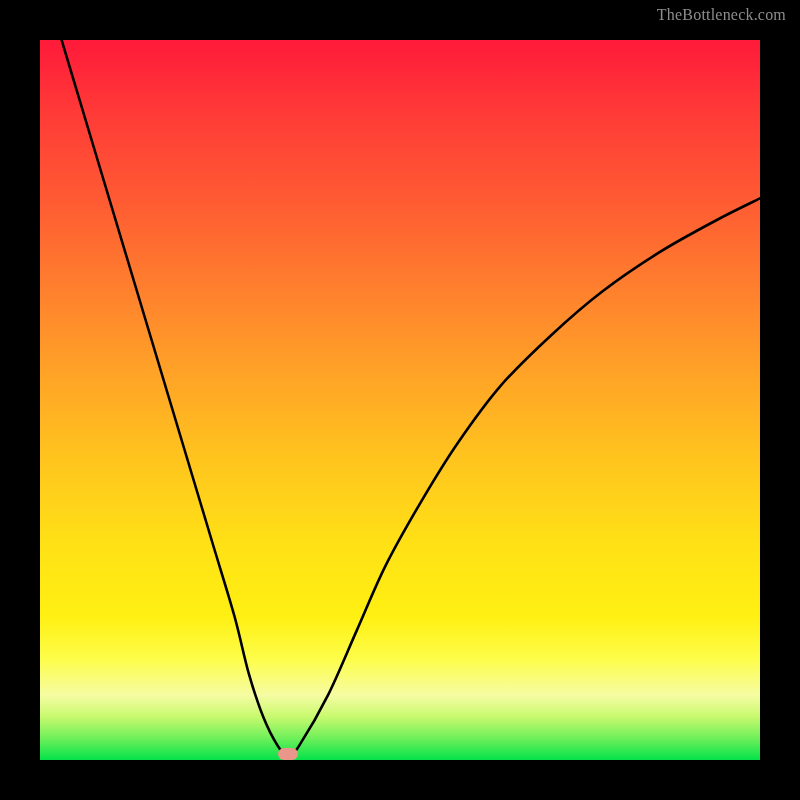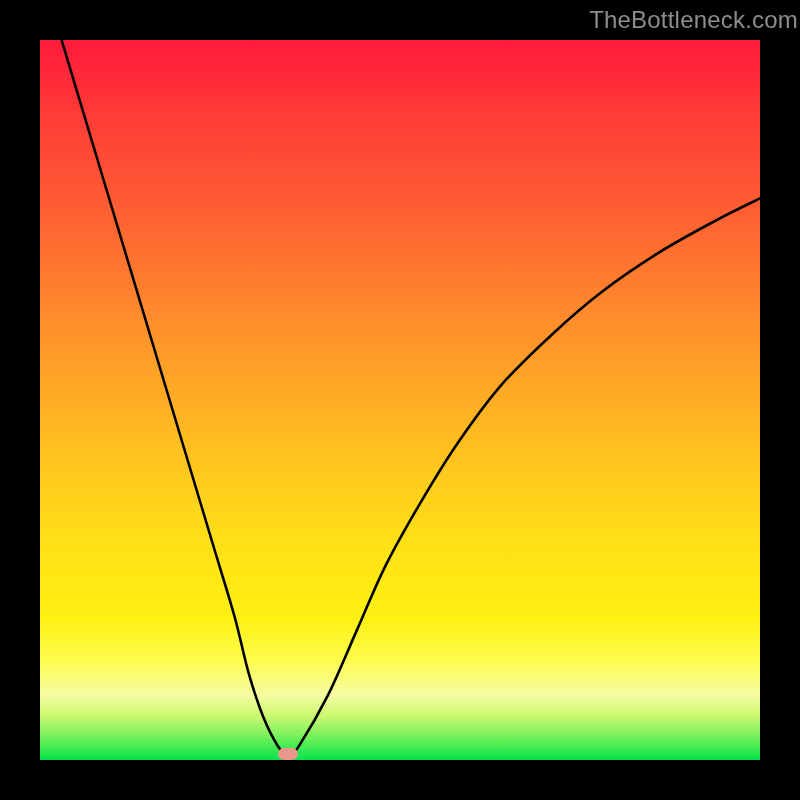--- a/index.html
+++ b/index.html
@@ -62,24 +62,24 @@
     position: absolute;
     width: 20px;
     height: 12px;
     background: #e9968b;
     border-radius: 6px;
     transform: translate(-50%, -50%);
   }
   .watermark {
     position: absolute;
     top: 6px;
-    right: 2px;
+    right: 14px;
     color: #8d8d8d;
-    font-size: 24px;
-    font-family: Liberation Sans, sans-serif;
+    font-size: 16px;
+    font-family: Liberation Serif, serif;
     letter-spacing: 0.2px;
   }
 </style>
 </head>
 <body>
 
 <div class="frame">
 
   <div class="plot-area">
     <div class="gradient"></div>

